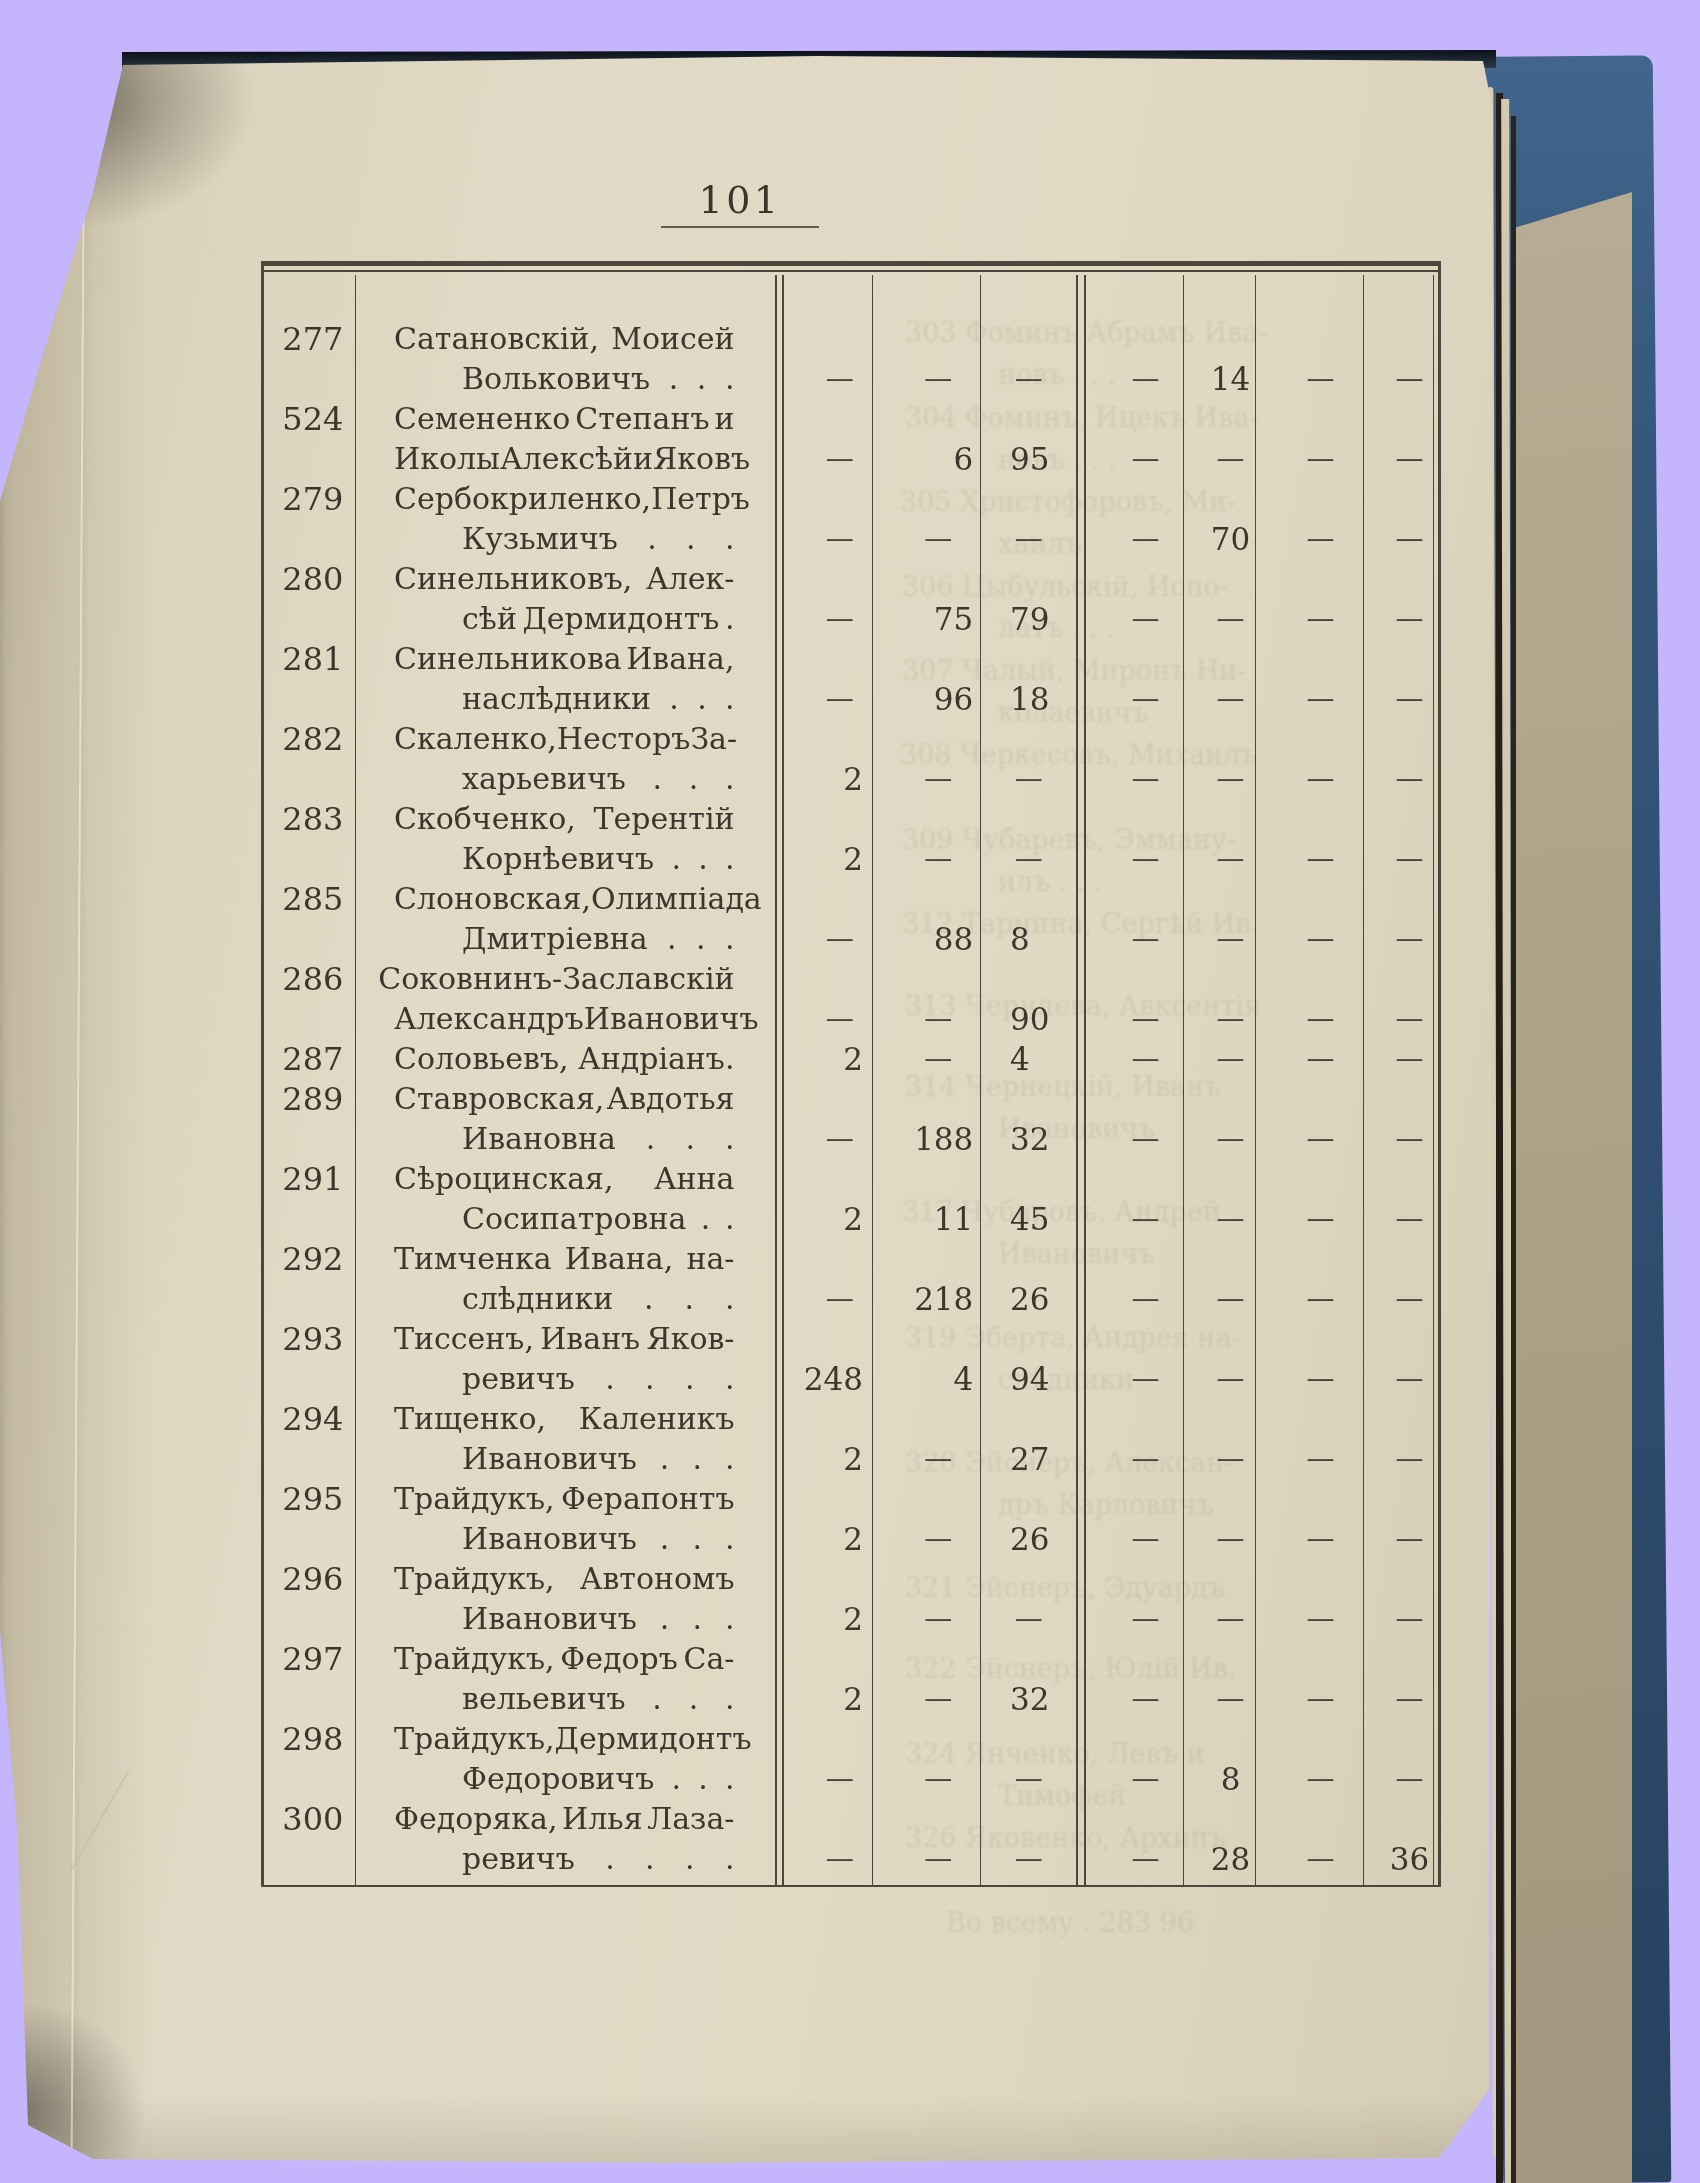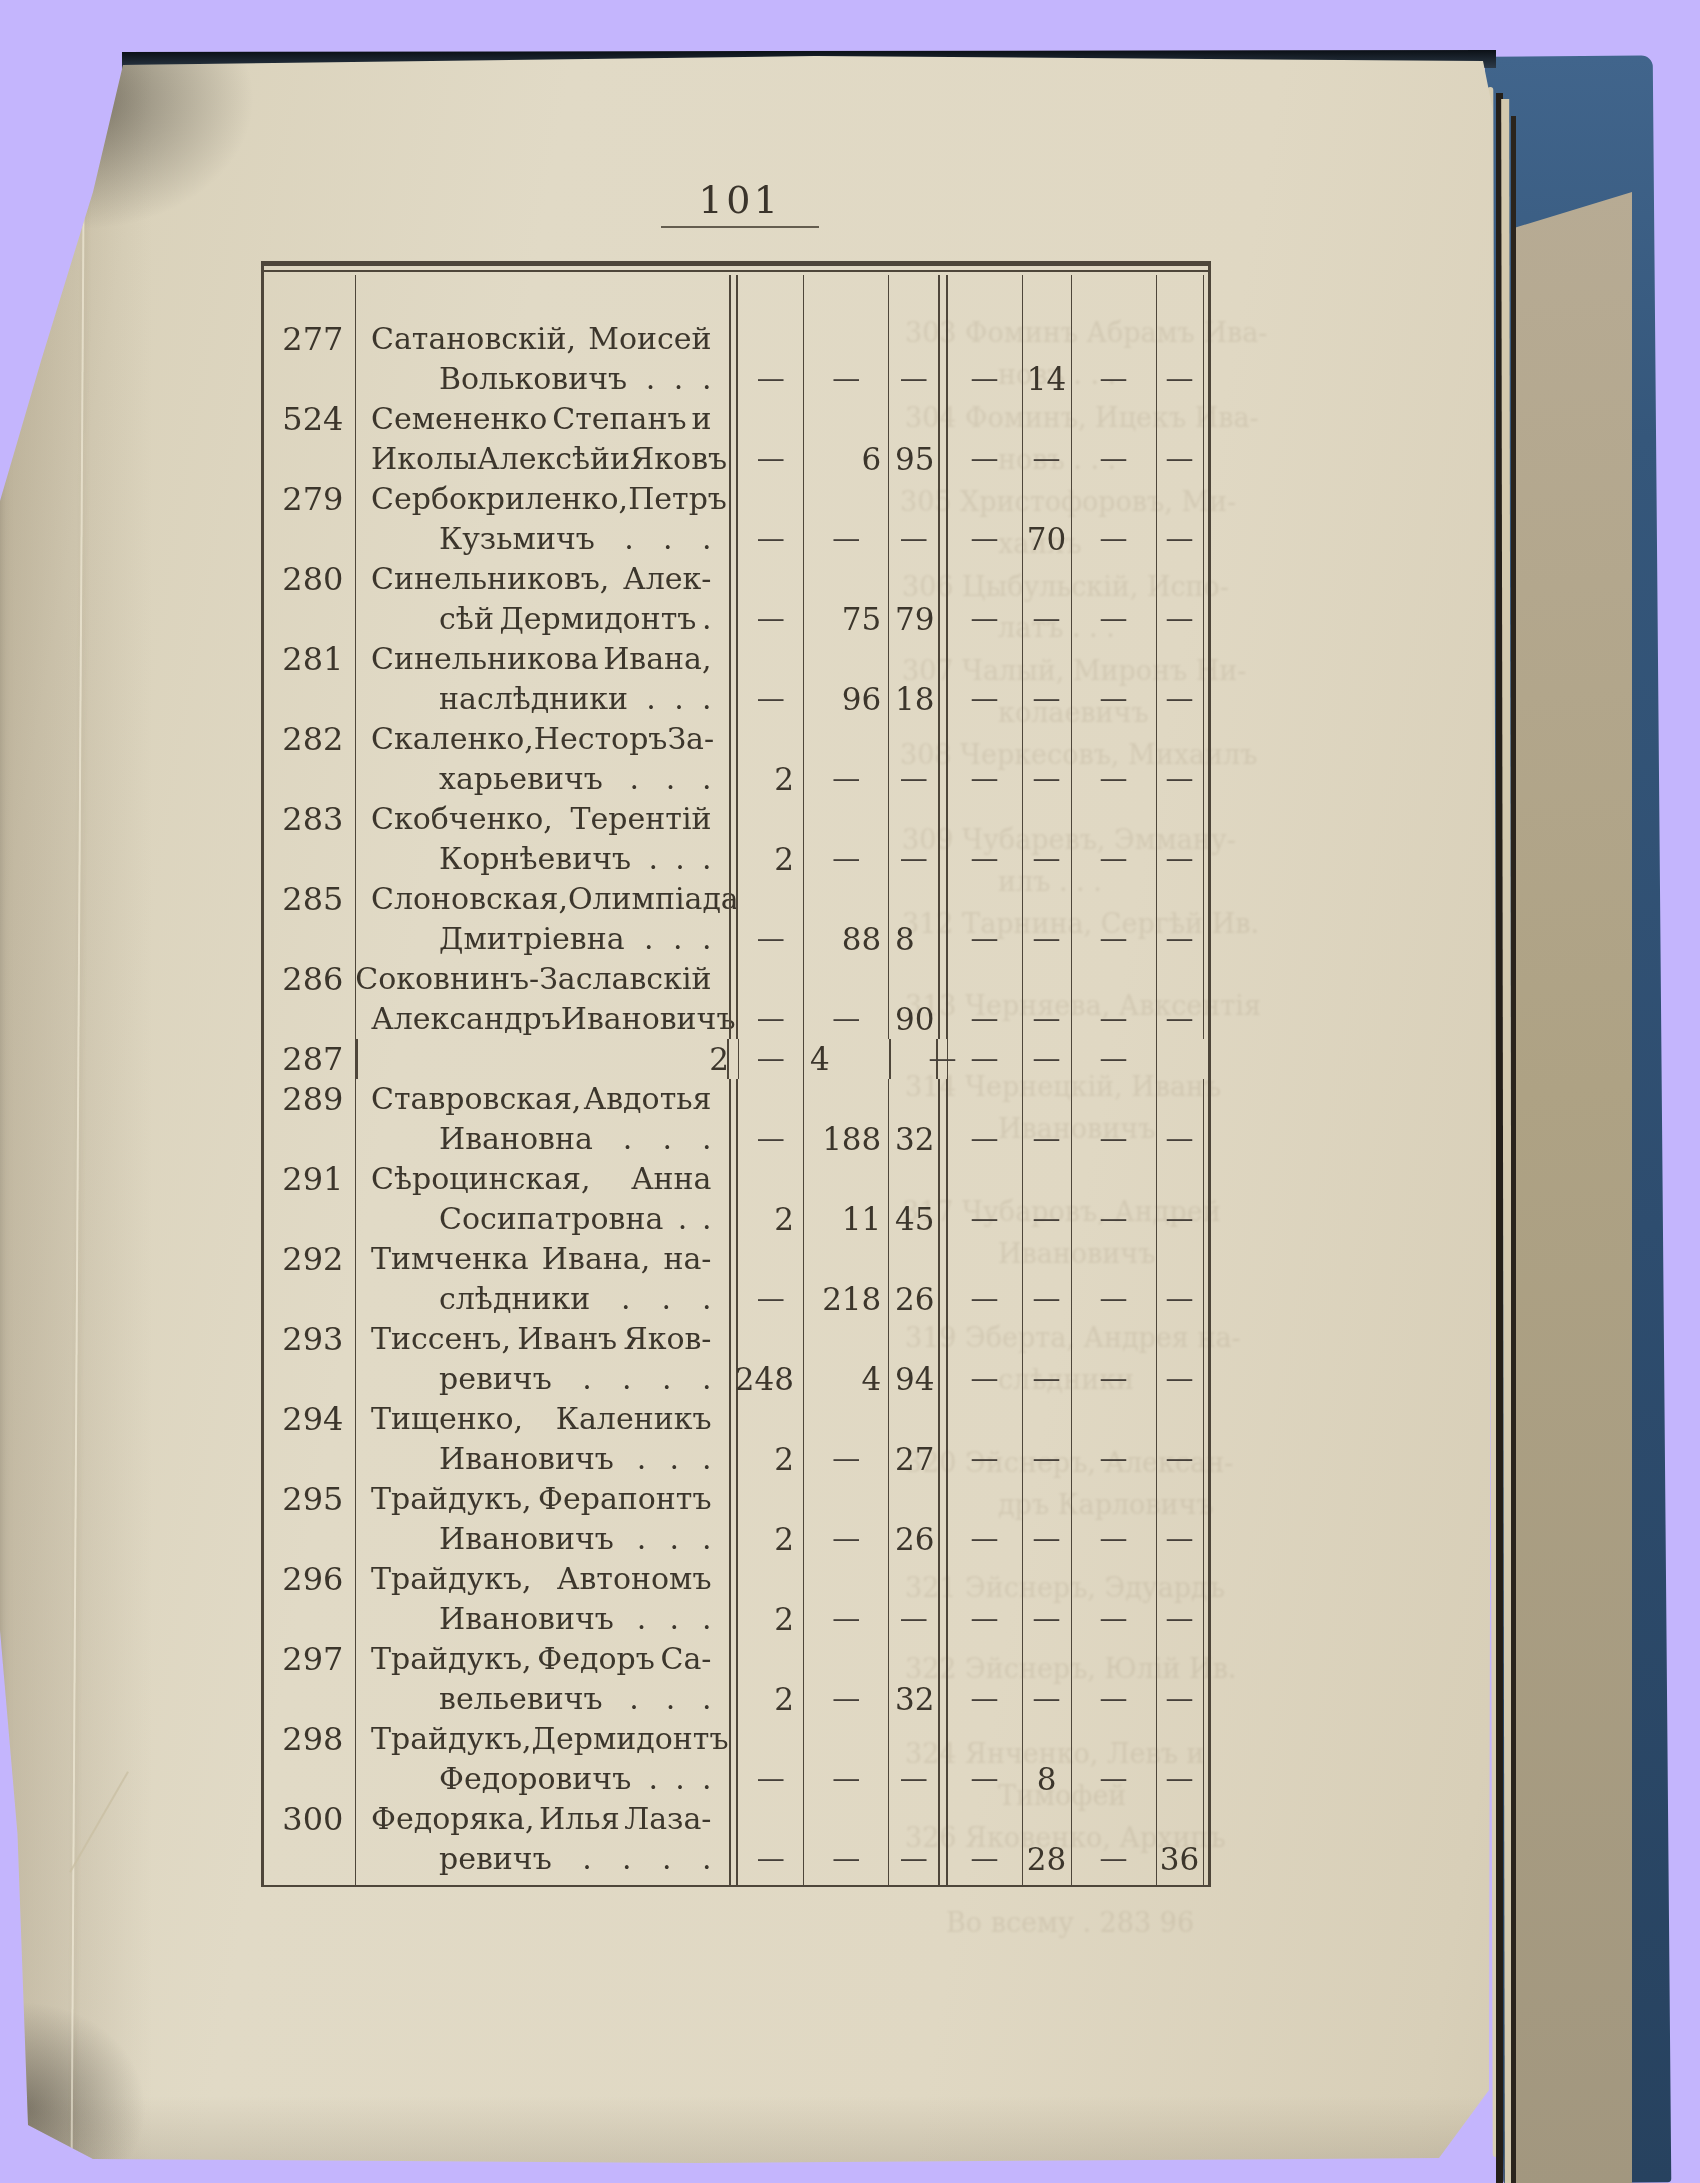--- a/index.html
+++ b/index.html
@@ -51,21 +51,21 @@
   .ghost-line{position:absolute;font-size:27px;color:var(--ghost);opacity:.13;
     filter:blur(1.2px);white-space:nowrap;}
   
   .tbl{position:absolute;left:261px;top:261px;z-index:5;
     border-left:3.5px solid var(--rule);border-right:3.5px solid var(--rule);
     border-bottom:2.3px solid var(--rule);padding-right:4.7px;color:var(--ink);}
   .toprule{height:14px;margin:0 -4.7px 0 0;
     background:linear-gradient(180deg,var(--rule) 0 5.2px,transparent 5.2px 9.3px,
                var(--rule) 9.3px 11px,transparent 11px 100%);}
   .entry{display:grid;
-    grid-template-columns:92px 373px 9.3px 66px 85px 49px 9.3px 75px 49px 85px 47px;}
+    grid-template-columns:92px 373px 9.3px 66px 85px 49px 9.3px 75px 49px 85px 47px;gap:23px;}
   .entry > div{min-height:0.6px;}
   .entry.first > div{padding-top:44px;}
   .entry.last > div{padding-bottom:5.8px;}
   .num{font-size:32px;text-align:right;padding-right:11.6px;line-height:40px;
     border-right:1.7px solid var(--rule);}
   .nm{padding-left:15px;padding-right:17.5px;font-size:30px;line-height:40px;}
   .nline{display:flex;justify-content:space-between;white-space:nowrap;}
   .nline.solo{justify-content:flex-end;}
   .l2.ind{margin-left:68px;}
   .dr{background:linear-gradient(90deg,var(--rule) 0 1.7px,transparent 1.7px calc(100% - 1.7px),
@@ -345,20 +345,26 @@
             <div class="val vb dash">—</div>
             <div class="val vc">90</div>
             <div class="dr"></div>
             <div class="val vd dash">—</div>
             <div class="val ve dash">—</div>
             <div class="val vf dash">—</div>
             <div class="val vg dash">—</div>
           </div>
           <div class="entry single">
             <div class="num">287</div>
+            <div class="nm">
+              <div class="nline l1">
+                <span>Соловьевъ,</span>
+                <span>Андріанъ.</span>
+              </div>
+            </div>
             <div class="dr"></div>
             <div class="val va">2</div>
             <div class="val vb dash">—</div>
             <div class="val vc">4</div>
             <div class="dr"></div>
             <div class="val vd dash">—</div>
             <div class="val ve dash">—</div>
             <div class="val vf dash">—</div>
             <div class="val vg dash">—</div>
           </div>

